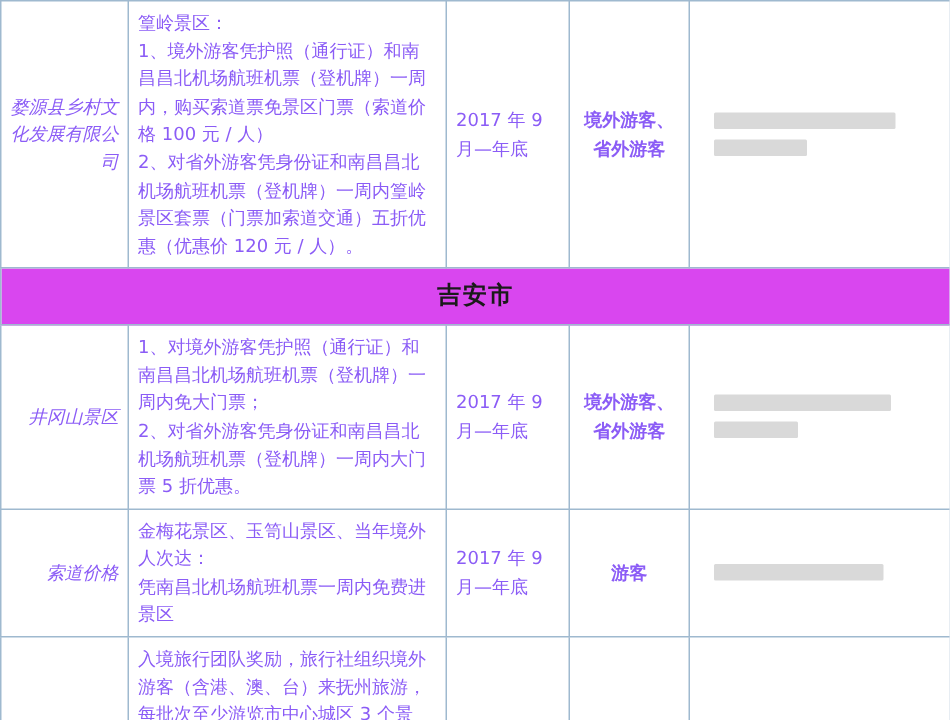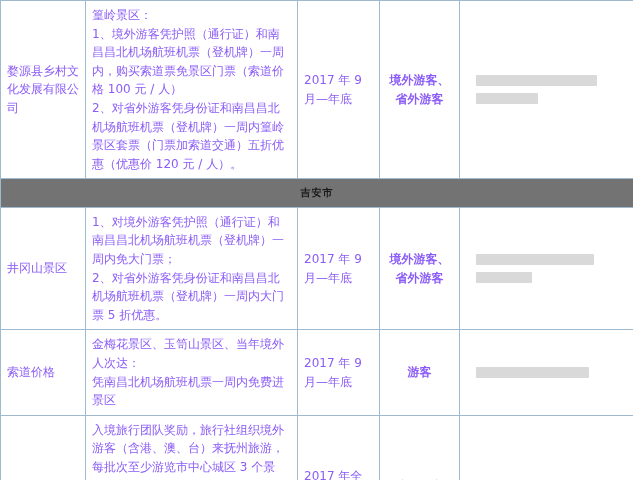--- a/index.html
+++ b/index.html
@@ -34,43 +34,44 @@
     box-sizing: border-box;
   }
   
   col.c0 { width: 85px; }
   col.c1 { width: 212px; }
   col.c2 { width: 82px; }
   col.c3 { width: 80px; }
   col.c4 { width: 174px; }
 
   td.col-name {
-    text-align: left;
+    text-align: right;
     word-break: break-all;
+    font-style: italic;
   }
   td.col-desc {
     text-align: left;
   }
   td.col-date {
     text-align: left;
   }
   td.col-target {
     text-align: center;
     font-weight: bold;
   }
   td.col-redacted {
     text-align: left;
     padding: 0;
   }
   tr.city-row td {
-    background: #737373;
+    background: #d946ef;
     text-align: center;
     font-weight: bold;
     color: #1a1a1a;
-    font-size: 10px;
+    font-size: 16px;
     padding: 6px 0;
     letter-spacing: 1px;
   }
   .redact-wrap {
     height: 100%;
     width: 100%;
     display: flex;
     flex-direction: column;
     justify-content: center;
     gap: 7px;

